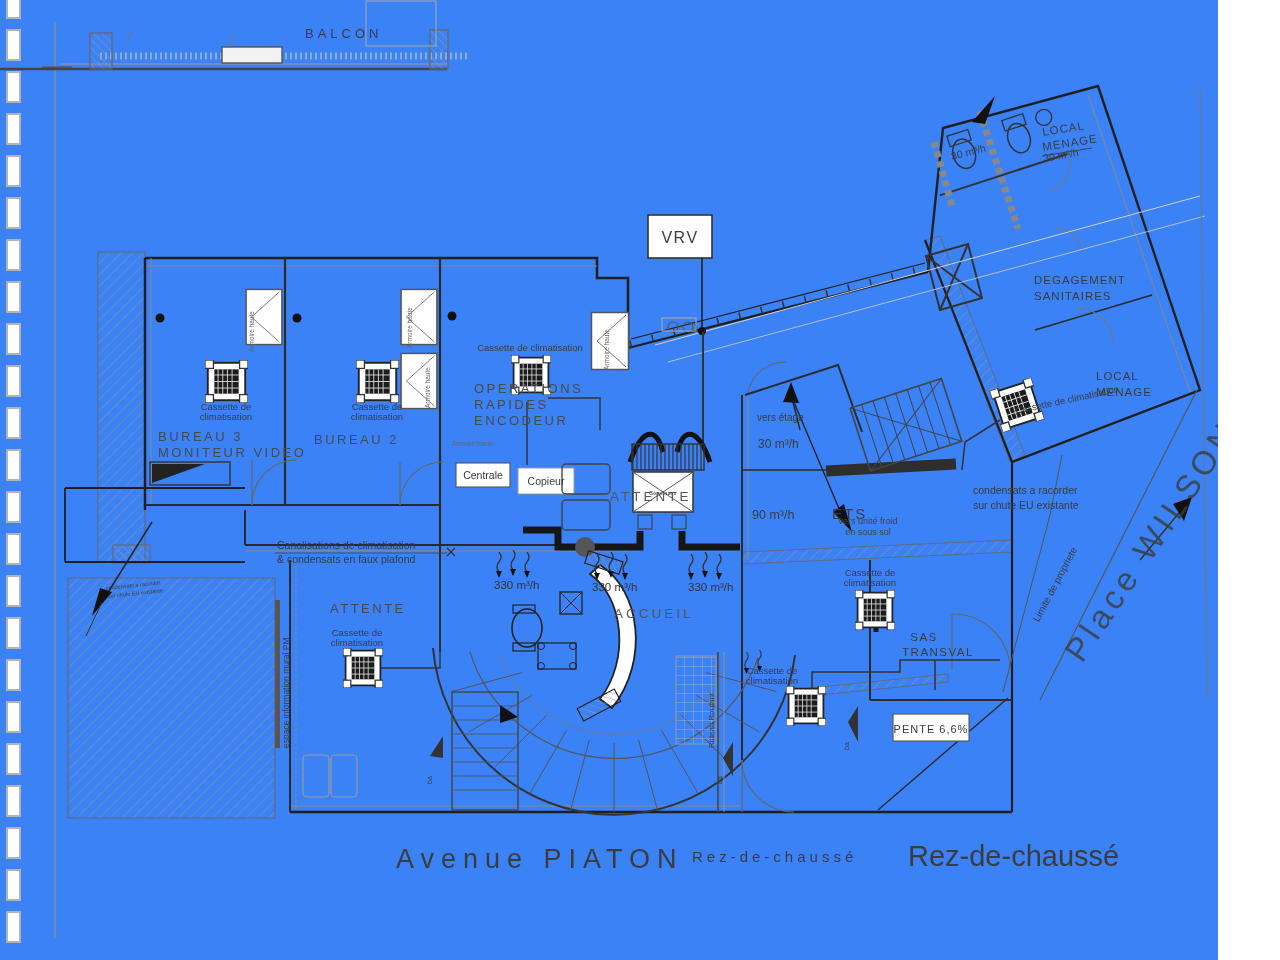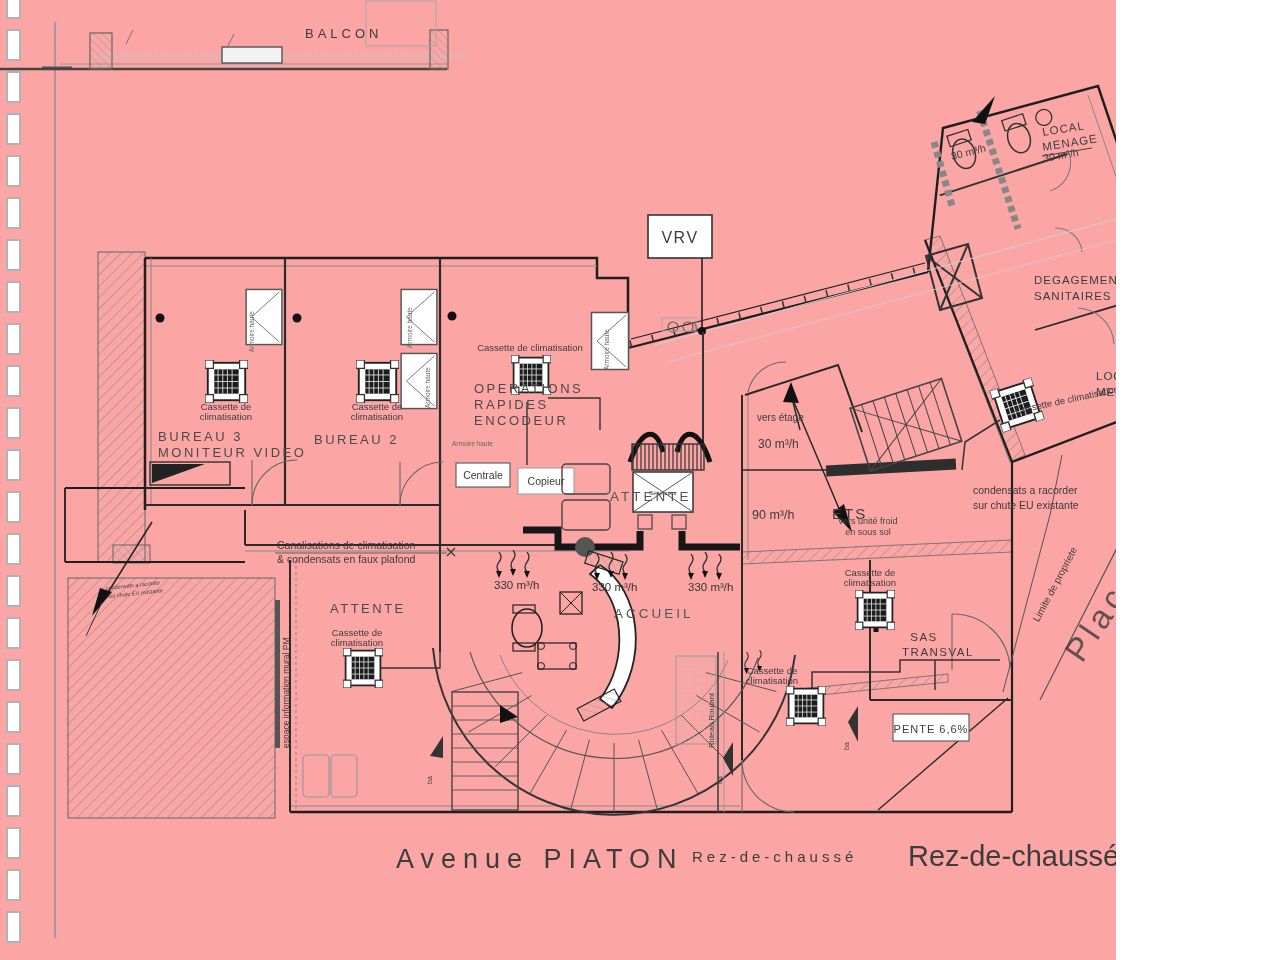--- a/index.html
+++ b/index.html
@@ -1,16 +1,16 @@
 <!DOCTYPE html>
 <html><head>
 <meta charset="utf-8">
 <style>
   html,body{margin:0;padding:0;background:#ffffff;}
-  #stage{position:relative;width:1116px;height:960px;background:#fca5a5;overflow:hidden;
+  #stage{position:relative;width:1218px;height:960px;background:#3b82f6;overflow:hidden;
          font-family:"Liberation Sans","DejaVu Sans",sans-serif;}
   svg text{font-family:"Liberation Sans","DejaVu Sans",sans-serif;fill:#3c3c3c;}
   .room{font-size:13px;letter-spacing:2.5px;fill:#4a4a4a;}
   .room-lg{font-size:13.5px;letter-spacing:3px;fill:#555;}
   .small{font-size:10.5px;fill:#3a3a3a;}
   .tiny{font-size:9px;fill:#444;}
   .micro{font-size:6.5px;fill:#666;}
   .flow{font-size:11.5px;fill:#333;}
   .mid{text-anchor:middle;}
 </style>

